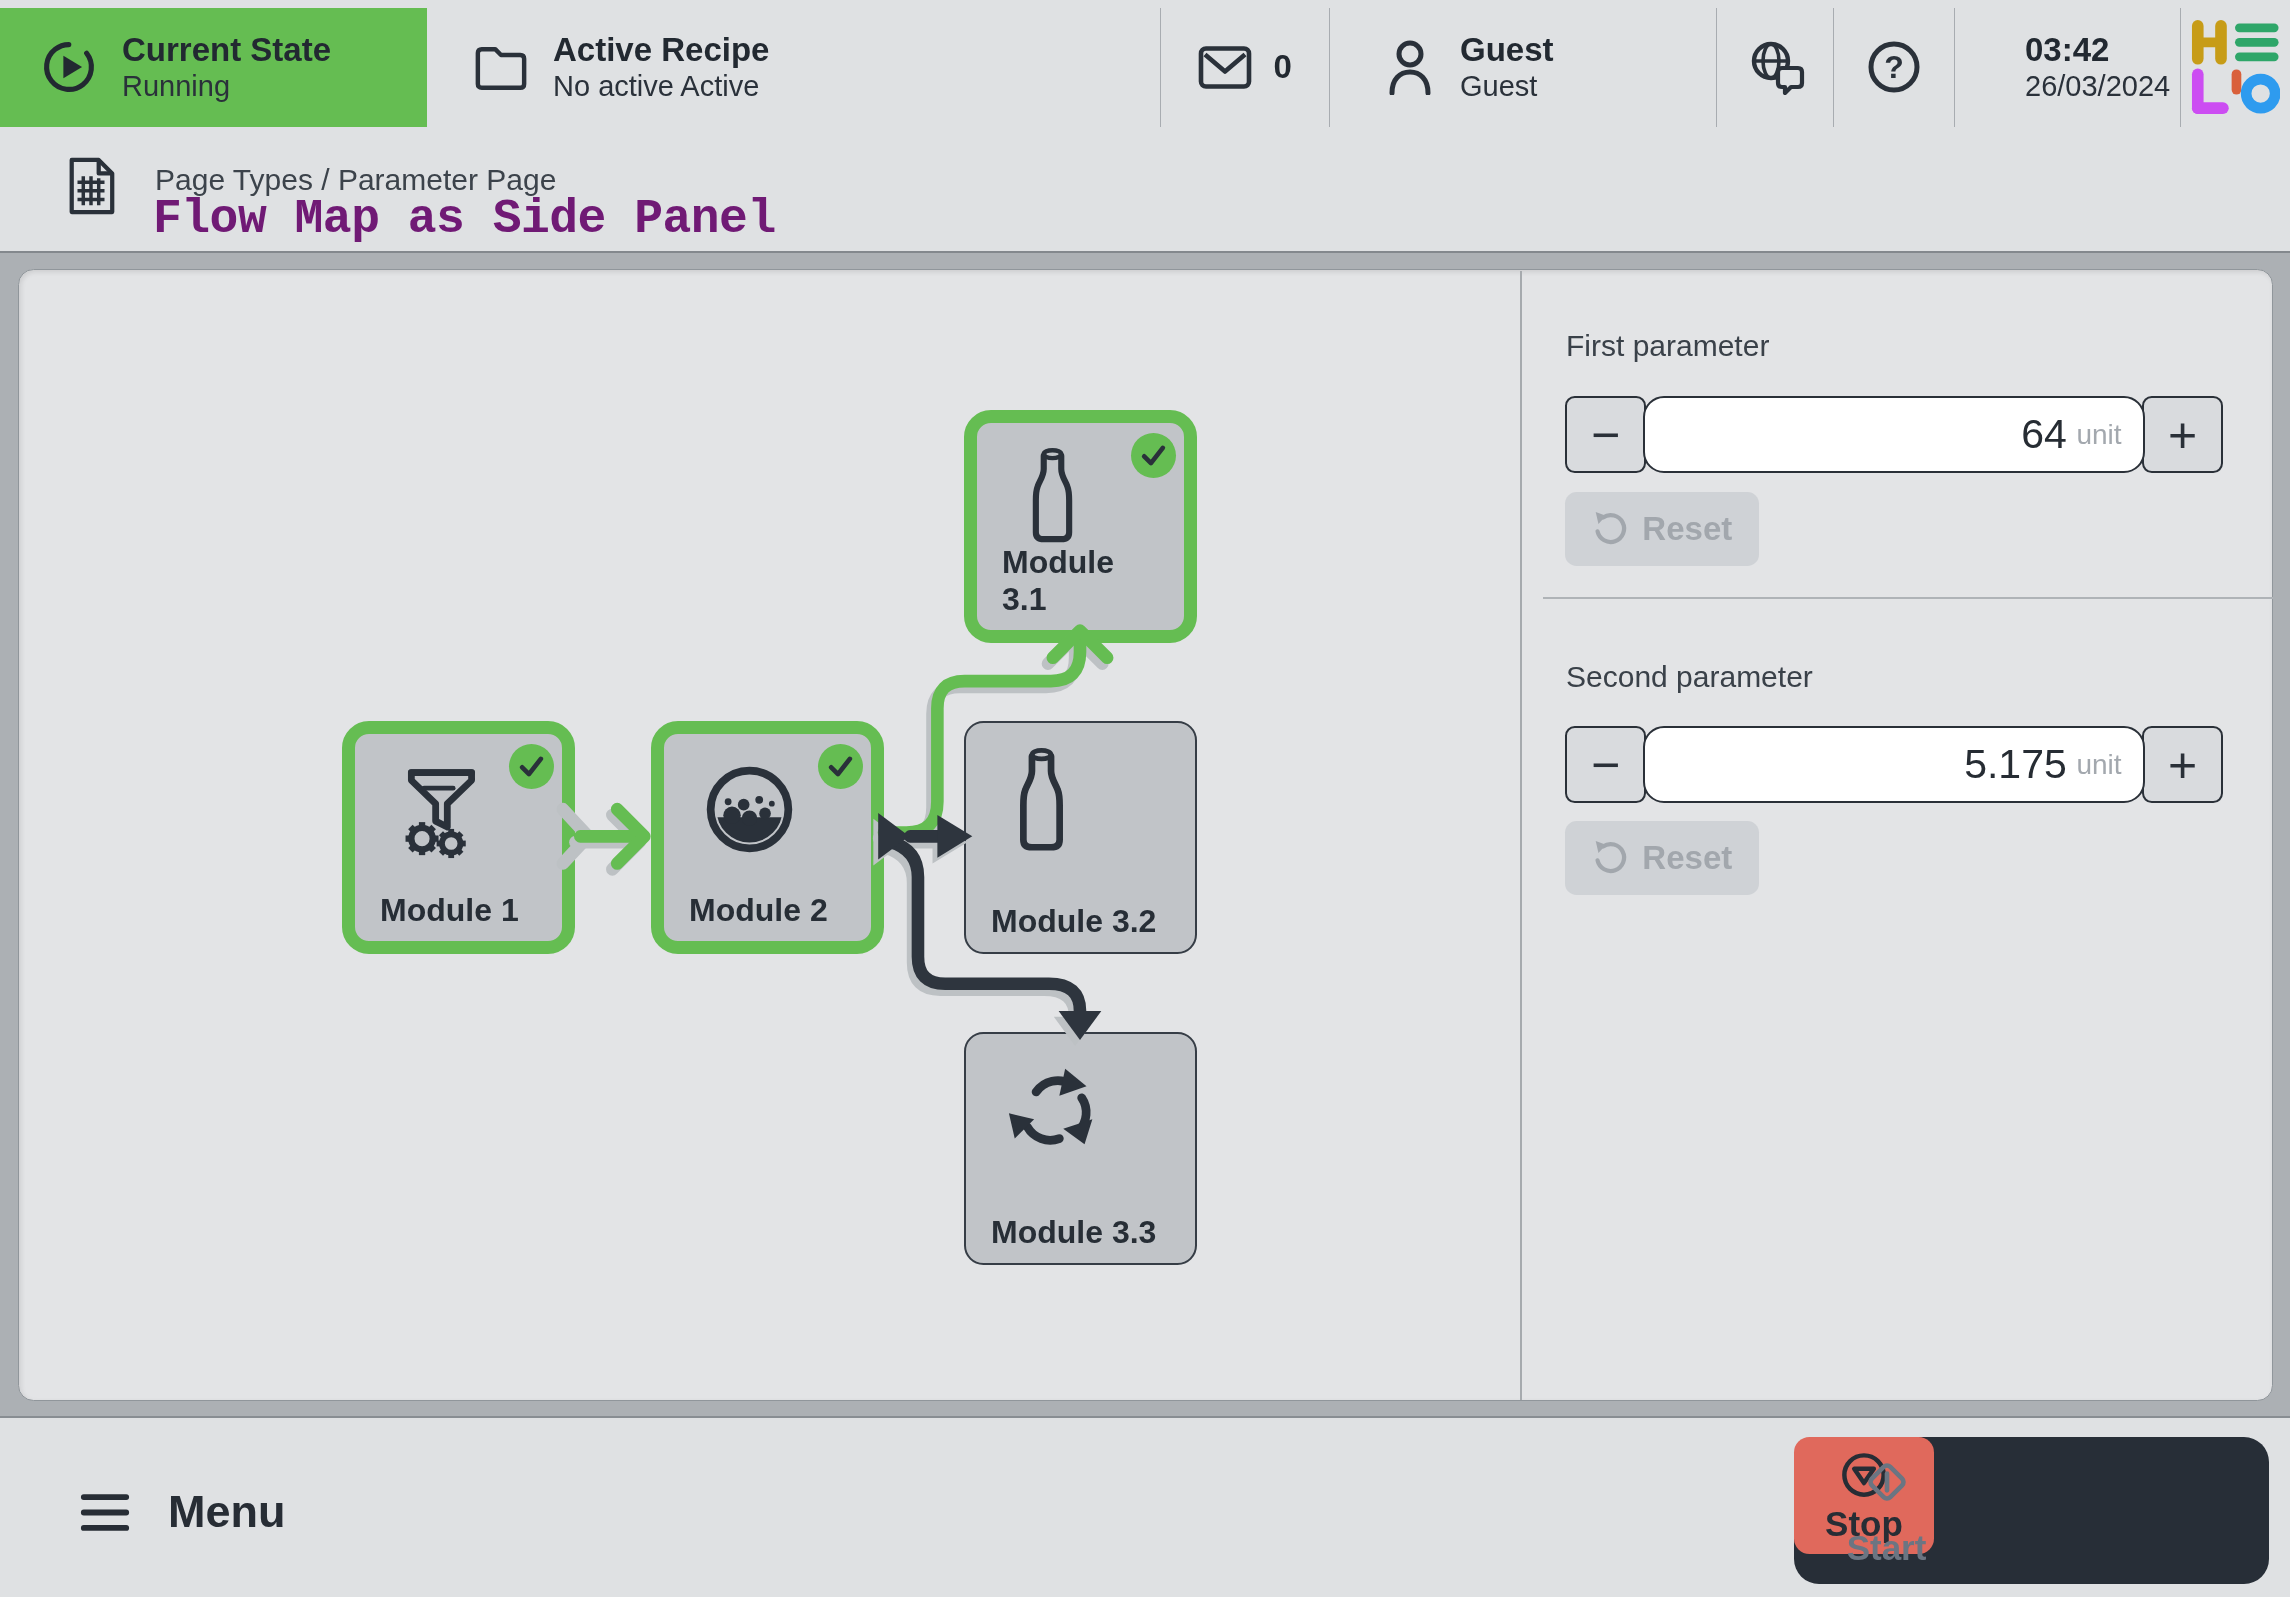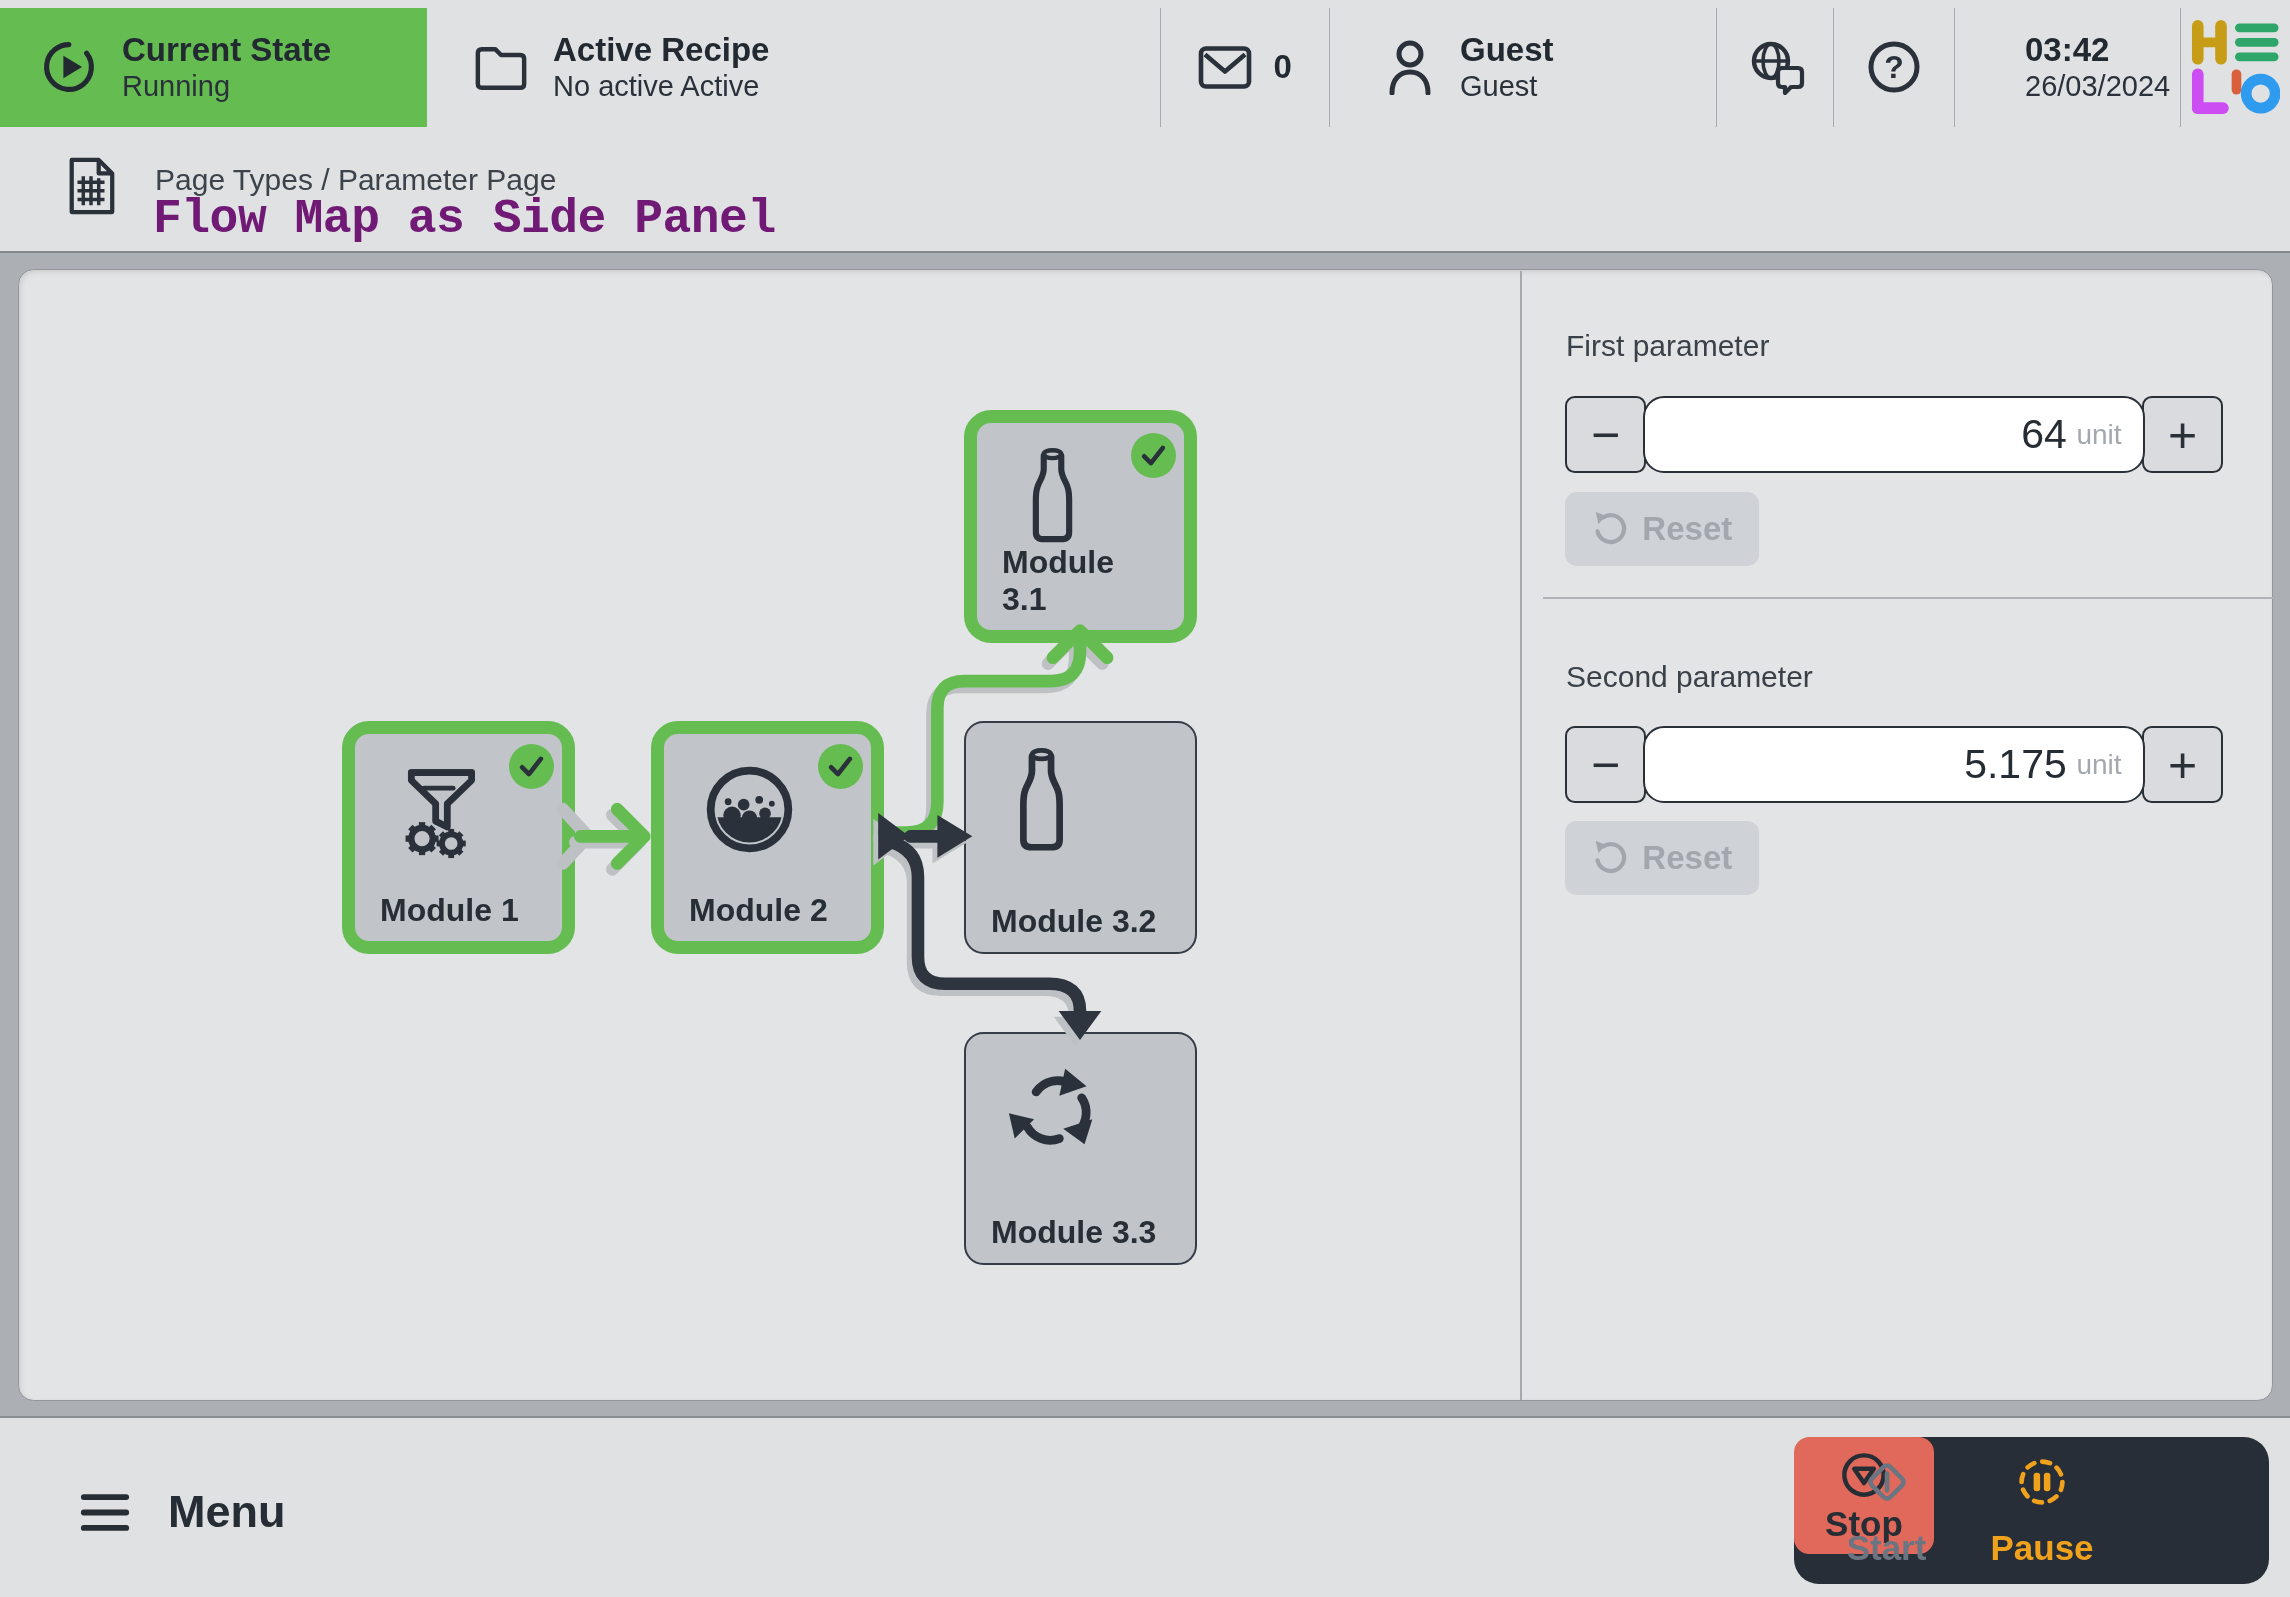--- a/index.html
+++ b/index.html
@@ -405,28 +405,20 @@
 </button>
 
 <div class="control-panel">
   <button class="ctrl-item start-btn">
     <svg width="52" height="52" viewBox="0 0 56 56" fill="none">
       <rect x="14" y="14" width="28" height="28" rx="5" transform="rotate(45 28 28)" stroke="#6B7582" stroke-width="5"></rect>
       <path d="M28 19 V37" stroke="#6B7582" stroke-width="5" stroke-linecap="round"></path>
     </svg>
     <span class="ctrl-label">Start</span>
   </button>
-  <button class="ctrl-item pause-btn">
-    <svg width="52" height="52" viewBox="0 0 56 56" fill="none">
-      <circle cx="28" cy="28" r="22" stroke="#F1A21D" stroke-width="5" stroke-dasharray="8.6 8.6" stroke-linecap="round"></circle>
-      <rect x="19" y="18" width="7" height="20" rx="3" fill="#F1A21D"></rect>
-      <rect x="30" y="18" width="7" height="20" rx="3" fill="#F1A21D"></rect>
-    </svg>
-    <span class="ctrl-label">Pause</span>
-  </button>
   <button class="stop-btn">
     <svg width="50" height="50" viewBox="0 0 56 56" fill="none">
       <circle cx="28" cy="28" r="22" stroke="#272D35" stroke-width="5"></circle>
       <polygon points="17,21 39,21 28,37" stroke="#272D35" stroke-width="5" stroke-linejoin="round" fill="none"></polygon>
     </svg>
     <span class="ctrl-label">Stop</span>
   </button>
 </div>
 
 

